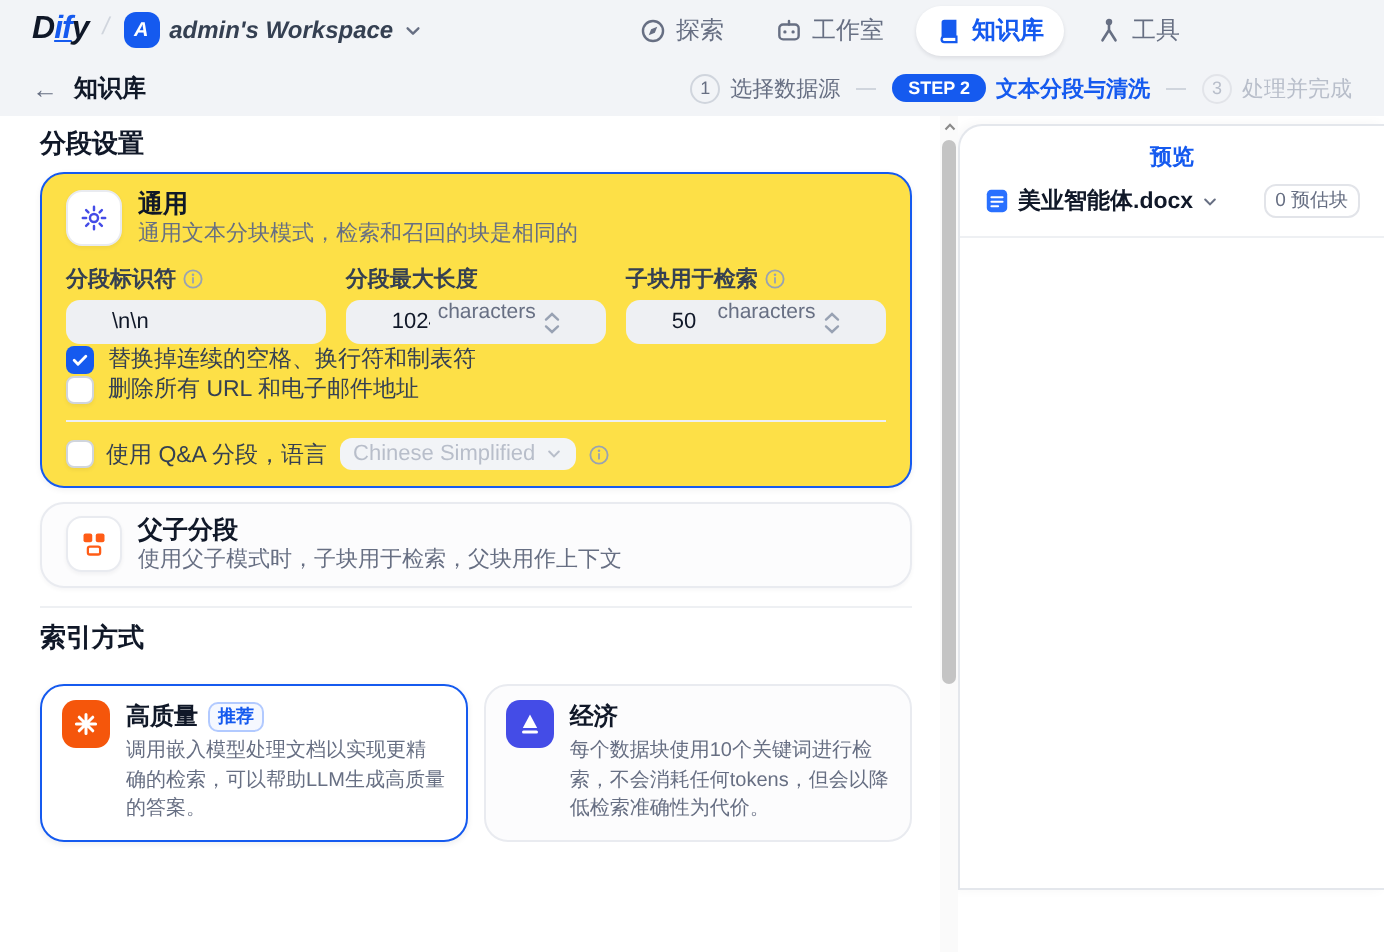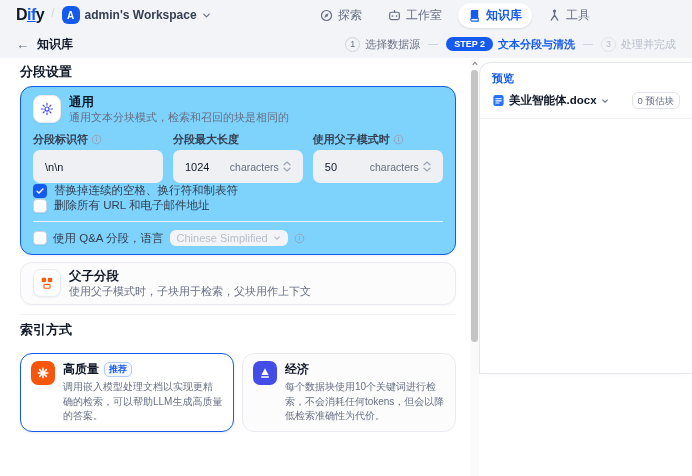--- a/index.html
+++ b/index.html
@@ -5,21 +5,21 @@
   * { margin:0; padding:0; box-sizing:border-box; }
   html,body { width:692px; height:476px; overflow:hidden; }
   body {
     font-family:"Liberation Sans","DejaVu Sans",sans-serif;
     font-size:12px; color:#354052; background:#f2f4f7;
   }
   svg { display:block; }
 
   
   .topbar { height:30px; display:flex; align-items:center; justify-content:space-between; padding:0 14px 0 16px; }
-  .brand { display:flex; gap:7px; }
+  .brand { display:flex; gap:7px;font-style:italic; }
   .logo { font-size:16px; font-weight:800; letter-spacing:-.5px; color:#101828; }
   .logo .blue { color:#155aef; text-decoration:underline; }
   .slash { color:#d0d5dd; font-size:12px; }
   .avatar { width:18px; height:18px; border-radius:6px; background:#155aef; color:#fff;
             font-size:10px; font-weight:700; display:flex; align-items:center; justify-content:center; }
   .ws { display:flex; align-items:center; gap:5px; cursor:pointer; }
   .ws-name { font-weight:600; color:#354052; font-size:12px; }
   .nav { display:flex; align-items:center; gap:6px; margin-right:78px; }
   .nav-item { display:flex; align-items:center; gap:5px; padding:4px 10px; border-radius:999px;
               color:#676f83; font-weight:500; cursor:pointer; }
@@ -40,31 +40,31 @@
   .step-badge { background:#155aef; color:#fff; font-size:9px; font-weight:700; padding:2px 8px; border-radius:999px; }
   .step-active-label { color:#155aef; font-weight:700; }
   .step-sep { width:10px; border-top:1px solid #d0d5dd; }
 
   
   .content { height:418px; background:#fff; display:flex; }
   .main { width:505px; padding:6px 14px 0 20px; }
 
   .section-title { font-size:13px; font-weight:700; color:#101828; line-height:16px; margin-bottom:6px; }
 
-  .general-card { border:1px solid #155aef; border-radius:12px; background:#7dd3fc;
+  .general-card { border:1px solid #155aef; border-radius:12px; background:#fde047;
                   box-shadow:0 1px 3px rgba(16,24,40,.06); padding:8px 12px; }
   .card-head { display:flex; gap:8px; align-items:flex-start; }
   .icon-box { width:28px; height:28px; border:1px solid #e9ebf0; border-radius:8px; background:#fff;
               box-shadow:0 1px 2px rgba(16,24,40,.05); display:flex; align-items:center; justify-content:center; flex:none; }
   .card-title { font-size:12.5px; font-weight:700; color:#101828; line-height:15px; }
   .card-desc { font-size:11px; color:#676f83; line-height:13px; margin-top:1px; }
 
   .fields { display:grid; grid-template-columns:1fr 1fr 1fr; gap:10px; margin-top:8px; }
   .f-label { display:flex; align-items:center; gap:3px; font-size:11px; font-weight:600; color:#354052; margin-bottom:3px; }
-  .inputbox { height:33px; background:#eef0f3; border-radius:7px; display:flex; align-items:center; padding:0 12px; gap:4px; }
+  .inputbox { height:22px; background:#eef0f3; border-radius:7px; display:flex; padding:0 23px; gap:4px; }
   .inputbox input { border:none; background:transparent; outline:none; font:inherit; font-size:11px; color:#101828; width:100%; min-width:0; }
   .suffix { color:#676f83; font-size:10.5px; white-space:nowrap; }
   .stepper { display:flex; flex-direction:column; justify-content:center; gap:1px; cursor:pointer; }
 
   .rules-title { font-size:11.5px; font-weight:700; color:#101828; margin-top:8px; }
   .rule { display:flex; align-items:center; gap:7px; margin-top:0; cursor:pointer; }
   .cb { width:14px; height:14px; border-radius:4px; flex:none; display:flex; align-items:center; justify-content:center; }
   .cb.on { background:#155aef; }
   .cb.off { background:#fff; border:1px solid #d0d5dd; box-shadow:0 1px 2px rgba(16,24,40,.06); }
   .rule-label { font-size:11.5px; color:#354052; }
@@ -98,22 +98,22 @@
                border-radius:5px; padding:0 4px; line-height:13px; font-weight:600; }
   .idx-desc { font-size:10px; color:#676f83; line-height:1.45; margin-top:2px; }
 
   
   .sb { width:10px; background:#fafafa; position:relative; }
   .sb-arrow { position:absolute; top:3px; left:2px; }
   .sb-thumb { position:absolute; top:12px; left:1.5px; width:7px; height:272px; background:#c4c4c4; border-radius:4px; cursor:grab; }
 
   
   .preview-wrap { flex:1; padding-top:4px; }
-  .preview-card { height:312px; background:#fff; border:1px solid #e4e7ec; border-right:none;
-                  border-radius:12px 0 0 0; box-shadow:-2px 0 6px rgba(16,24,40,.04); }
+  .preview-card { height:383px; background:#fff; border:1px solid #e4e7ec; border-right:none;
+                  border-radius:12px 0 0 0; box-shadow:-2px 0 6px rgba(16,24,40,.04);text-align:center; }
   .preview-head { padding:8px 12px 9px; border-bottom:1px solid #eef0f3; }
   .preview-title { color:#155aef; font-size:11px; font-weight:700; }
   .doc-row { display:flex; align-items:center; gap:4px; margin-top:6px; }
   .doc-sel { display:flex; align-items:center; gap:4px; cursor:pointer; }
   .doc-name { font-size:11.5px; font-weight:700; color:#101828; max-width:96px; white-space:nowrap; overflow:hidden; }
   .est-badge { margin-left:19px; border:1px solid #e2e4e9; border-radius:6px; padding:0 5px; font-size:9.5px;
                color:#676f83; line-height:15px; background:#fff; white-space:nowrap; }
 </style>
 </head>
 <body>
@@ -235,21 +235,21 @@
                   <path d="M1 3.8 4 1l3 2.8" fill="none" stroke="#98a2b3" stroke-width="1.2" stroke-linecap="round"></path>
                 </svg>
               <svg width="8" height="5" viewBox="0 0 8 5">
                   <path d="M1 1.2 4 4l3-2.8" fill="none" stroke="#98a2b3" stroke-width="1.2" stroke-linecap="round"></path>
                 </svg>
             </span>
           </div>
         </div>
         <div>
           <div class="f-label">
-            <span>使用父子模式时</span>
+            <span>子块用于检索</span>
             <svg width="11" height="11" viewBox="0 0 12 12">
                 <circle cx="6" cy="6" r="4.7" fill="none" stroke="#98a2b3"></circle>
                 <path d="M6 5.4v2.6" stroke="#98a2b3" stroke-linecap="round"></path>
                 <circle cx="6" cy="3.7" r=".7" fill="#98a2b3"></circle>
               </svg>
           </div>
           <div class="inputbox">
             <input value="50" style="">
             <span class="suffix">characters</span>
             <span class="stepper">

